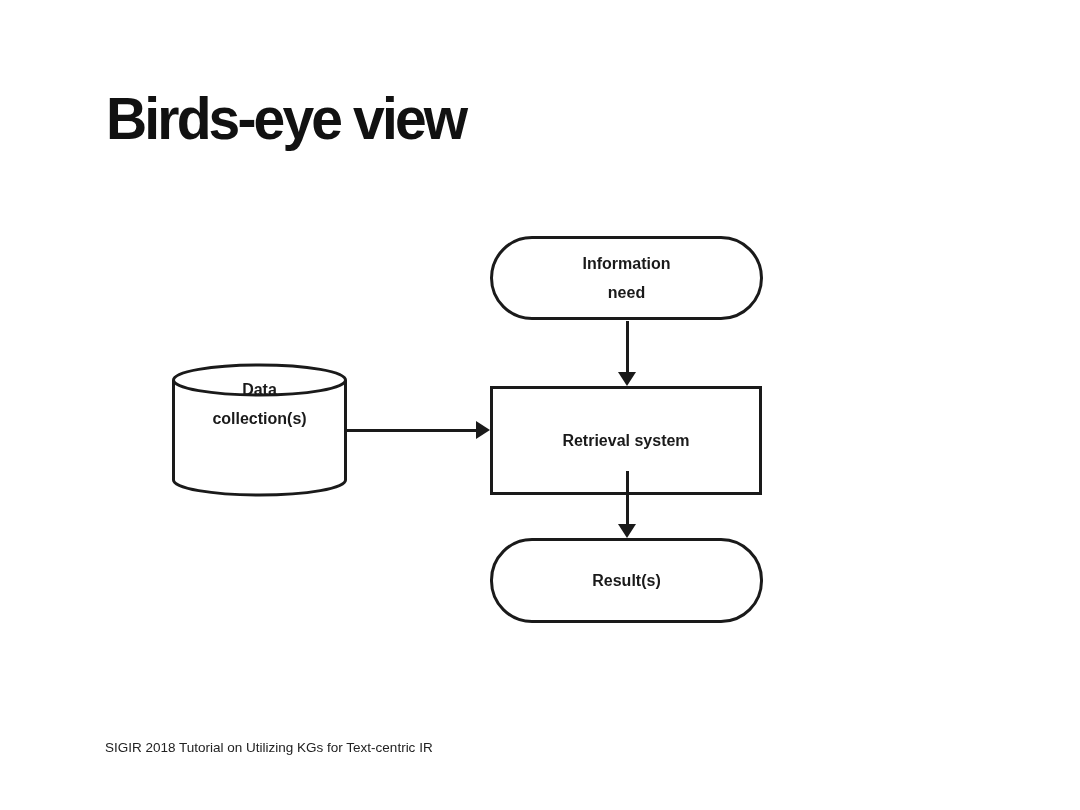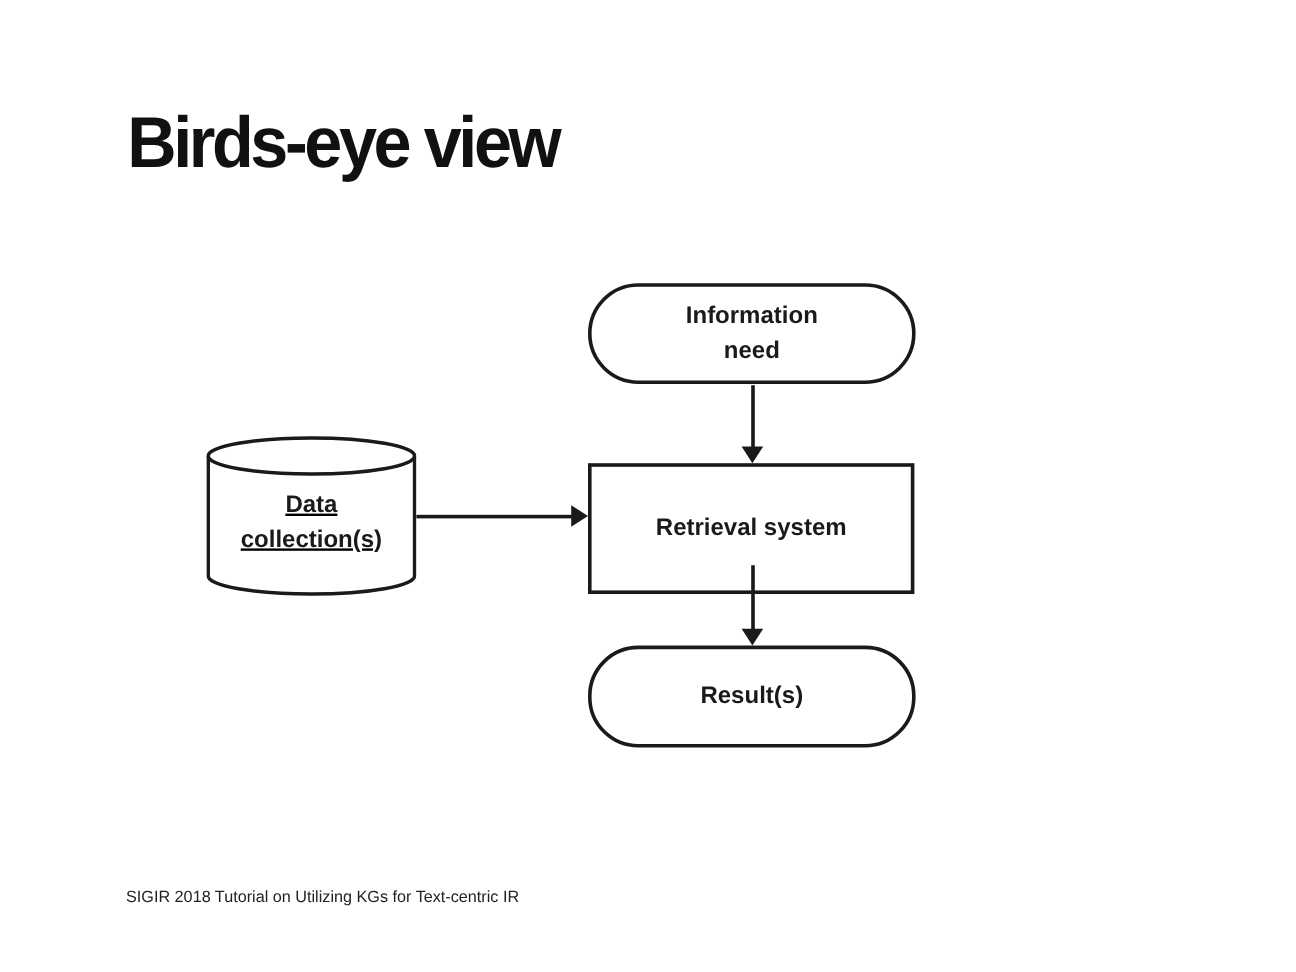--- a/index.html
+++ b/index.html
@@ -33,21 +33,21 @@
     position: absolute;
     box-sizing: border-box;
     border: 3px solid #1a1a1a;
     background: #ffffff;
     display: flex;
     align-items: center;
     justify-content: center;
     text-align: center;
   }
   .node-label {
-    font-size: 20px;
+    font-size: 16px;
     font-weight: bold;
     color: #1a1a1a;
     line-height: 29px;
     white-space: pre-line;
   }
   .stadium { border-radius: 42px; }
   .rect { border-radius: 0; }
 
   .node-information-need { left: 490px; top: 236px; width: 273px; height: 84px; }
   .node-retrieval-system { left: 490px; top: 386px; width: 272px; height: 109px; }
@@ -59,26 +59,24 @@
     top: 363px;
     width: 175px;
     height: 134px;
   }
   .cylinder-wrap svg { position: absolute; left: 0; top: 0; }
   .cylinder-label {
     position: absolute;
     left: 0; top: 0;
     width: 100%; height: 100%;
     display: flex;
-    align-items: center;
     justify-content: center;
     text-align: center;
     padding-top: 12px;
     box-sizing: border-box;
-    text-decoration: underline;
   }
 
   .arrow-v { position: absolute; width: 18px; }
   .arrow-v .shaft {
     position: absolute;
     left: 7.5px; top: 0;
     width: 3px;
     height: calc(100% - 13px);
     background: #1a1a1a;
   }

